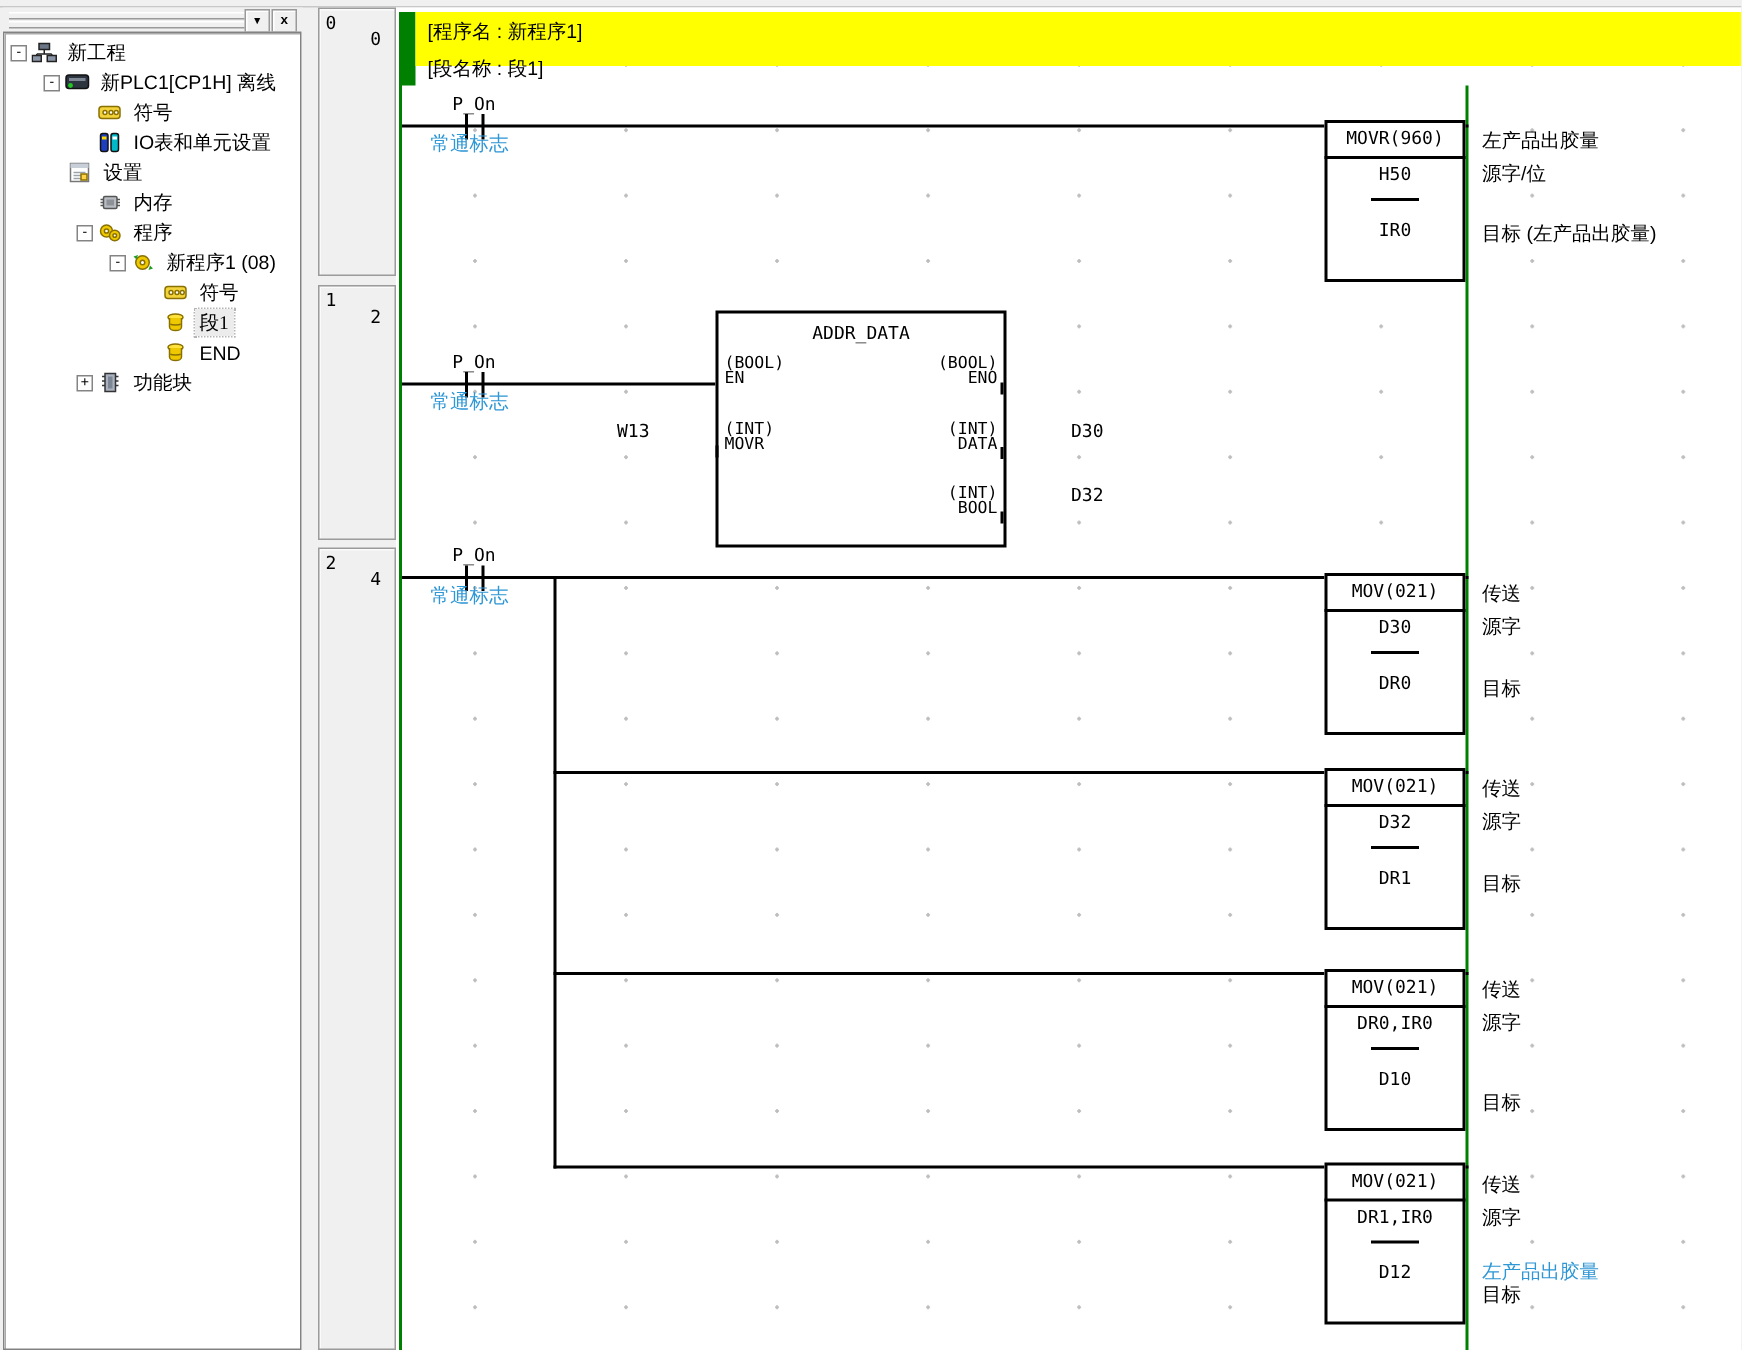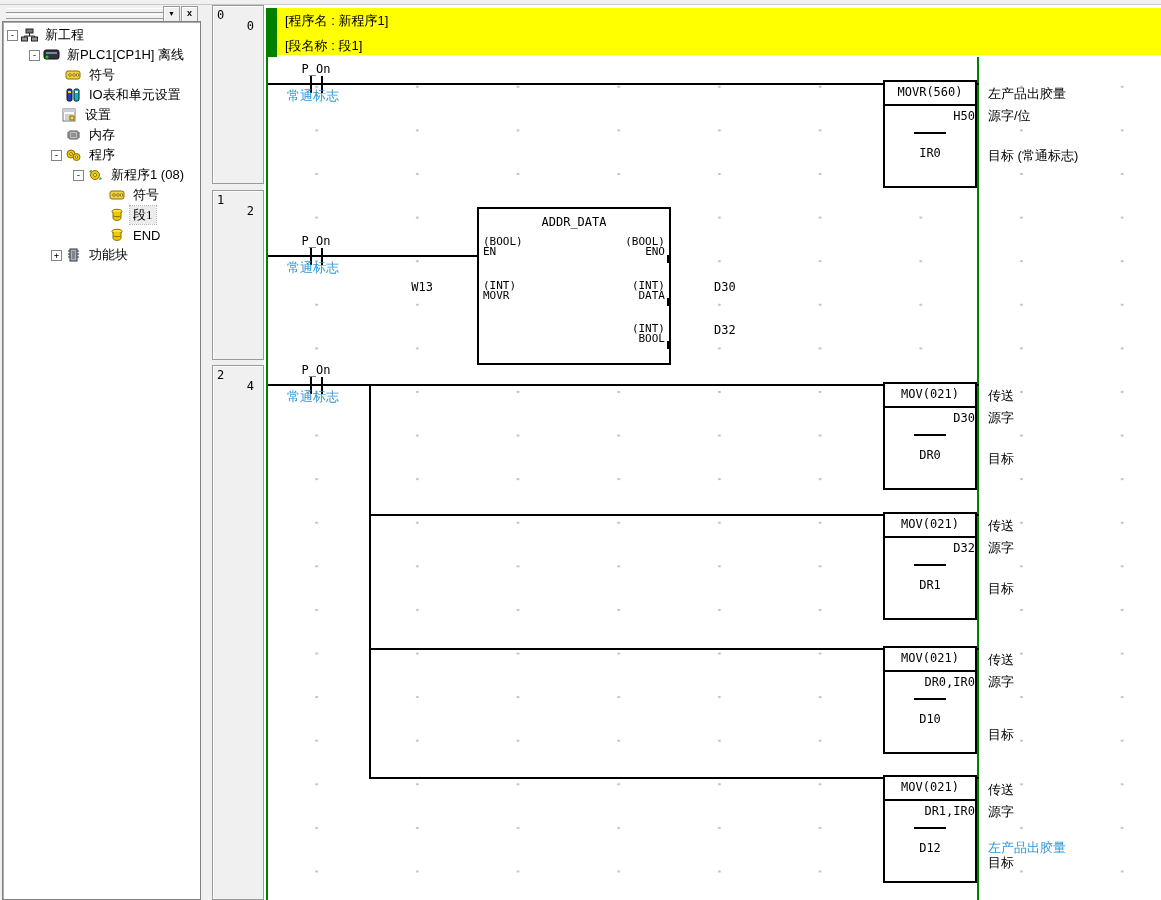--- a/index.html
+++ b/index.html
@@ -28,31 +28,31 @@
   
   .rbox{position:absolute;left:212px;width:52px;background:#f0f0f0;border:1px solid #9b9b9b;
         box-shadow:inset 1px 1px 0 #fbfbfb;box-sizing:border-box;}
   .rnum{position:absolute;left:4px;top:2px;font:12px "DejaVu Sans Mono",monospace;}
   .rstep{position:absolute;right:9px;top:13px;font:12px "DejaVu Sans Mono",monospace;}
   
   .ladder-canvas{position:absolute;left:264px;top:5px;width:897px;height:895px;background:#fff;
       background-image:radial-gradient(circle,#bdbdbd 1px,rgba(0,0,0,0) 1.4px);
       background-size:100.7px 43.6px;background-position:103px 60px;}
   .banner-green{position:absolute;left:266px;top:8px;width:11px;height:49px;background:#008000;}
-  .banner-yellow{position:absolute;left:277px;top:8px;width:884px;height:47px;background:#ffff00;}
+  .banner-yellow{position:absolute;left:277px;top:8px;width:884px;height:36px;background:#ffff00;}
   .banner-yellow .l1{position:absolute;left:8px;top:4px;font-size:13px;}
   .banner-yellow .l2{position:absolute;left:8px;top:29px;font-size:13px;}
   .cbar{position:absolute;width:2px;height:17px;background:#000;}
   .clabel{position:absolute;width:44px;text-align:center;font:12px "DejaVu Sans Mono",monospace;}
   .ccomment{position:absolute;font-size:13px;}
   .blk{position:absolute;left:883px;width:94px;height:108px;border:2px solid #000;background:#fff;
        text-align:center;box-sizing:border-box;}
   .blk .title{position:absolute;left:0;right:0;top:3px;font:12px "DejaVu Sans Mono",monospace;}
   .blk .divider{position:absolute;left:-2px;right:-2px;top:22px;border-top:2px solid #000;}
-  .blk .src{position:absolute;left:0;right:0;top:27px;font:12px "DejaVu Sans Mono",monospace;text-align:right;}
+  .blk .src{position:absolute;left:0;right:0;top:27px;font:12px "DejaVu Sans Mono",monospace;}
   .blk .dst{position:absolute;left:0;right:0;top:64px;font:12px "DejaVu Sans Mono",monospace;}
   .ovl{border-top:2px solid #000;padding:12px 5px;}
   .fb{position:absolute;left:477px;top:207px;width:194px;height:158px;border:2px solid #000;background:#fff;box-sizing:border-box;}
   .fbname{position:absolute;left:0;right:0;top:6px;text-align:center;font:12px "DejaVu Sans Mono",monospace;}
   .pin{position:absolute;font:11px/10px "DejaVu Sans Mono",monospace;}
   .pinR{text-align:right;right:4px;width:100px;}
   .operand{position:absolute;font:12px "DejaVu Sans Mono",monospace;}
   .icomment{position:absolute;left:988px;font-size:13px;white-space:nowrap;}
   .tick{position:absolute;width:2px;height:8px;background:#000;}
 </style>
@@ -116,21 +116,21 @@
         <svg width="17" height="14">
             <rect x="2" y="1" width="5" height="12" rx="1.5" fill="#1d3fbf" stroke="#111"></rect>
             <rect x="9" y="1" width="5" height="12" rx="1.5" fill="#00b9c9" stroke="#111"></rect>
             <rect x="3" y="3" width="3" height="2" fill="#ffd900"></rect>
             <rect x="10" y="3" width="3" height="2" fill="#ffffff"></rect>
           </svg>
       </span>
       <span class="tlabel">IO表和单元设置</span>
     </div>
 
-    <div class="trow" style="padding-left:44px;">
+    <div class="trow" style="padding-left:28px;">
       <span class="spacer"></span>
       <span class="ticon">
         <svg width="17" height="14">
             <rect x="2" y="1" width="12" height="12" fill="#fff" stroke="#777"></rect>
             <rect x="2" y="1" width="12" height="3" fill="#c9cfd8"></rect>
             <path d="M4 7h8M4 9h8M4 11h8" stroke="#9aa2ac"></path>
             <rect x="9" y="8" width="4" height="4" fill="#ffd24a" stroke="#8a7000"></rect>
           </svg>
       </span>
       <span class="tlabel">设置</span>
@@ -252,28 +252,28 @@
   <div class="wire" style="left:975px;top:83px;width:4px;height:2px;"></div>
 
   <div>
     <div class="clabel" style="left:294px;top:62px;">P_On</div>
     <div class="cbar" style="left:310px;top:76px;"></div>
     <div class="cbar" style="left:321px;top:76px;"></div>
     <div class="ccomment blue" style="left:287px;top:87px;">常通标志</div>
   </div>
 
   <div class="blk" style="top:80px;">
-    <div class="title">MOVR(560)</div>
+    <div class="title">MOVR(960)</div>
     <div class="divider"></div>
     <div class="src">H50</div>
     <div class="dst"><span class="ovl">IR0</span></div>
   </div>
   <div class="icomment" style="top:85px;">左产品出胶量</div>
   <div class="icomment" style="top:107px;">源字/位</div>
-  <div class="icomment" style="top:147px;">目标 (常通标志)</div>
+  <div class="icomment" style="top:147px;">目标 (左产品出胶量)</div>
 
   <div class="wire" style="left:268px;top:255px;width:209px;height:2px;"></div>
 
   <div>
     <div class="clabel" style="left:294px;top:234px;">P_On</div>
     <div class="cbar" style="left:310px;top:248px;"></div>
     <div class="cbar" style="left:321px;top:248px;"></div>
     <div class="ccomment blue" style="left:287px;top:259px;">常通标志</div>
   </div>
 

